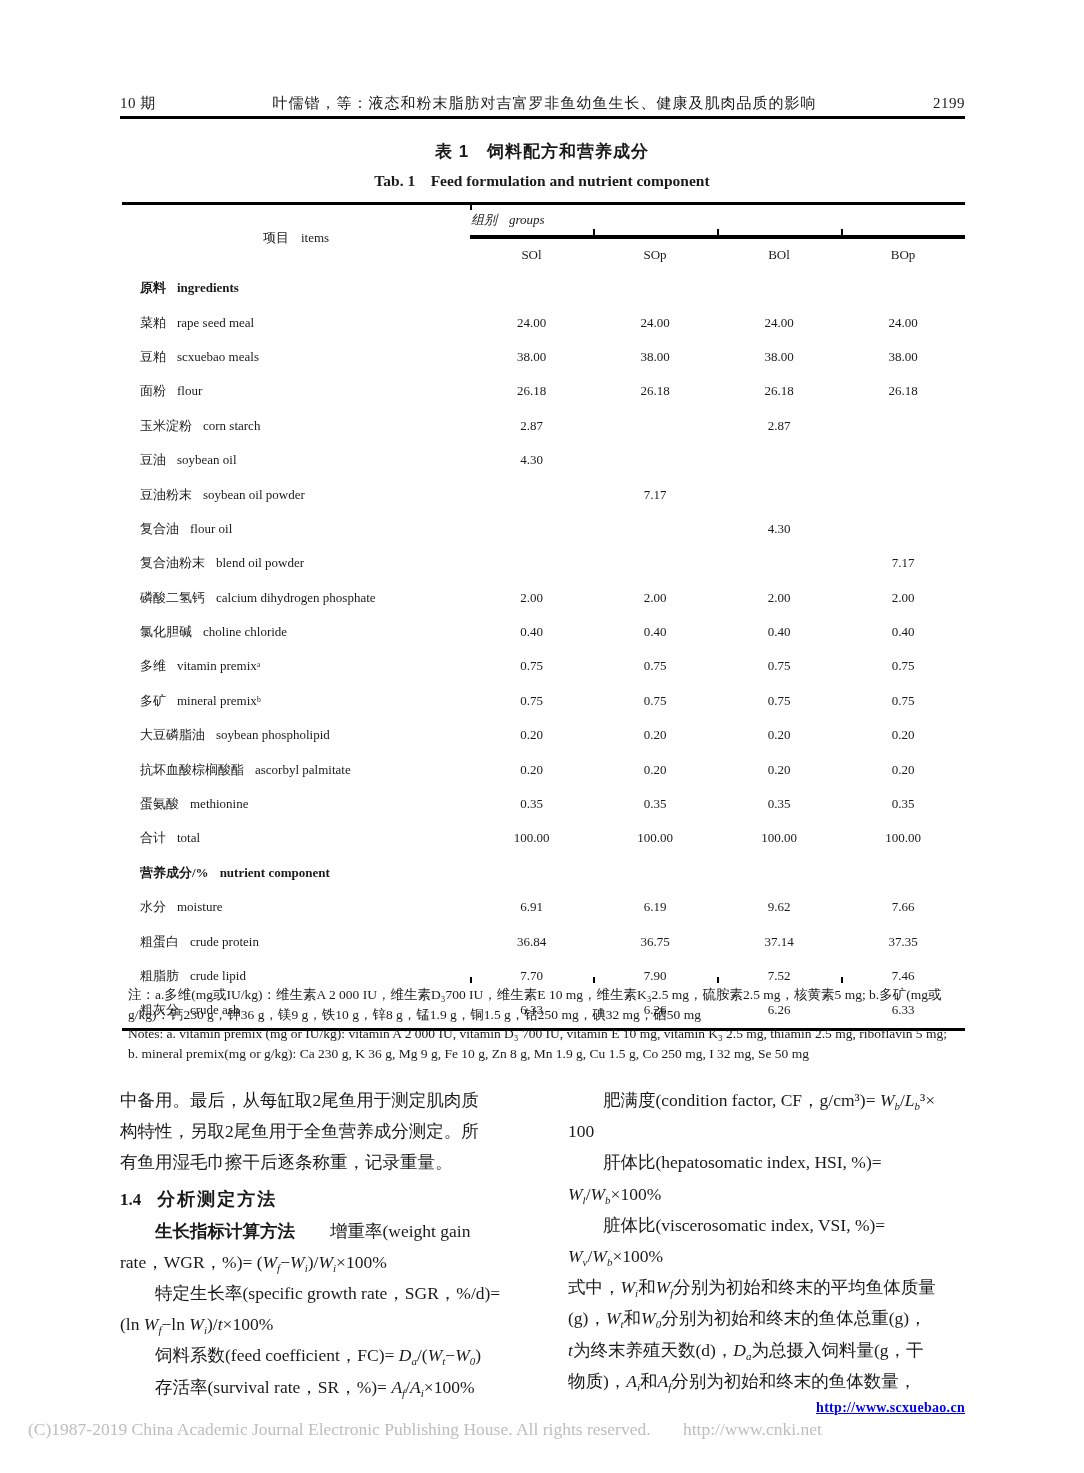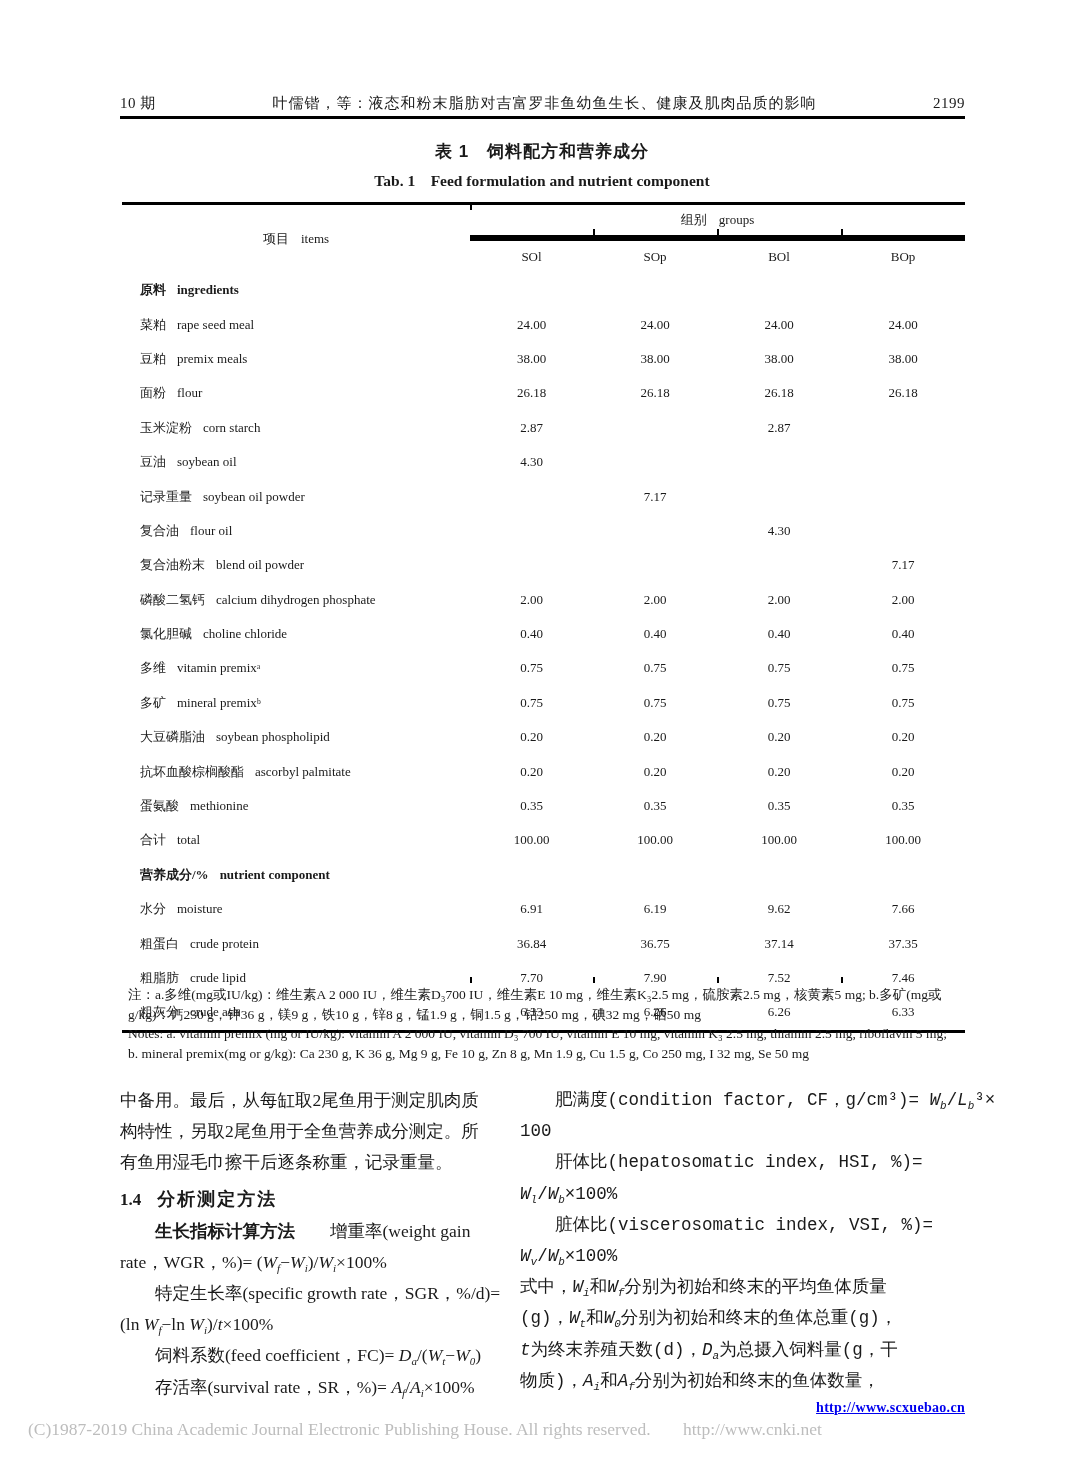--- a/index.html
+++ b/index.html
@@ -29,39 +29,39 @@
   }
   
   table.feed-table{
     position:absolute;top:202px;left:122px;width:843px;
     border-collapse:collapse;table-layout:fixed;
     border-top:3px solid #000;border-bottom:3px solid #000;
     font-size:13px;
   }
   .feed-table th{font-weight:normal;}
   .items-th{text-align:center;vertical-align:middle;}
-  .groups-th{height:28px;text-align:center;vertical-align:middle;border-bottom:6px solid #000000;}
+  .groups-th{height:28px;text-align:left;vertical-align:middle;border-bottom:4px solid #000000;font-style:italic;}
   .gcol{height:30px;text-align:center;vertical-align:middle;}
   .feed-table td{height:32.4px;vertical-align:middle;}
   td.label{padding-left:18px;white-space:nowrap;}
   td.label .en{margin-left:11px;text-align:center;}
   td.value{text-align:center;}
   tr.section td{font-weight:bold;}
   .hgap{display:inline-block;width:12px;}
   
   .tick{position:absolute;width:1.5px;background:#000;}
   
   .notes{
     position:absolute;top:985px;left:128px;width:845px;
     font-size:13.5px;line-height:19.5px;
   }
   
   .col{position:absolute;top:1085px;width:424px;font-size:17.5px;}
   .col-left{left:120px;}
-  .col-right{left:520px;font-family:Liberation Mono, monospace;}
+  .col-right{left:568px;}
   .bline{height:31.2px;line-height:31.2px;white-space:nowrap;}
   .bline.indent{padding-left:35px;}
   .bline sub{font-size:11px;vertical-align:-4px;font-style:italic;}
   .bheading{
     height:37px;line-height:40px;
     font-weight:bold;white-space:nowrap;
   }
   .bheading .hnum{font-size:17px;}
   .bheading .htxt{
     margin-left:16px;font-size:18px;
@@ -127,21 +127,21 @@
           <td class="value"></td>
         </tr>
         <tr>
           <td class="label"><span class="zh">菜粕</span><span class="en">rape seed meal</span></td>
           <td class="value">24.00</td>
           <td class="value">24.00</td>
           <td class="value">24.00</td>
           <td class="value">24.00</td>
         </tr>
         <tr>
-          <td class="label"><span class="zh">豆粕</span><span class="en">premix meals</span></td>
+          <td class="label"><span class="zh">豆粕</span><span class="en">scxuebao meals</span></td>
           <td class="value">38.00</td>
           <td class="value">38.00</td>
           <td class="value">38.00</td>
           <td class="value">38.00</td>
         </tr>
         <tr>
           <td class="label"><span class="zh">面粉</span><span class="en">flour</span></td>
           <td class="value">26.18</td>
           <td class="value">26.18</td>
           <td class="value">26.18</td>
@@ -155,21 +155,21 @@
           <td class="value"></td>
         </tr>
         <tr>
           <td class="label"><span class="zh">豆油</span><span class="en">soybean oil</span></td>
           <td class="value">4.30</td>
           <td class="value"></td>
           <td class="value"></td>
           <td class="value"></td>
         </tr>
         <tr>
-          <td class="label"><span class="zh">记录重量</span><span class="en">soybean oil powder</span></td>
+          <td class="label"><span class="zh">豆油粉末</span><span class="en">soybean oil powder</span></td>
           <td class="value"></td>
           <td class="value">7.17</td>
           <td class="value"></td>
           <td class="value"></td>
         </tr>
         <tr>
           <td class="label"><span class="zh">复合油</span><span class="en">flour oil</span></td>
           <td class="value"></td>
           <td class="value"></td>
           <td class="value">4.30</td>

